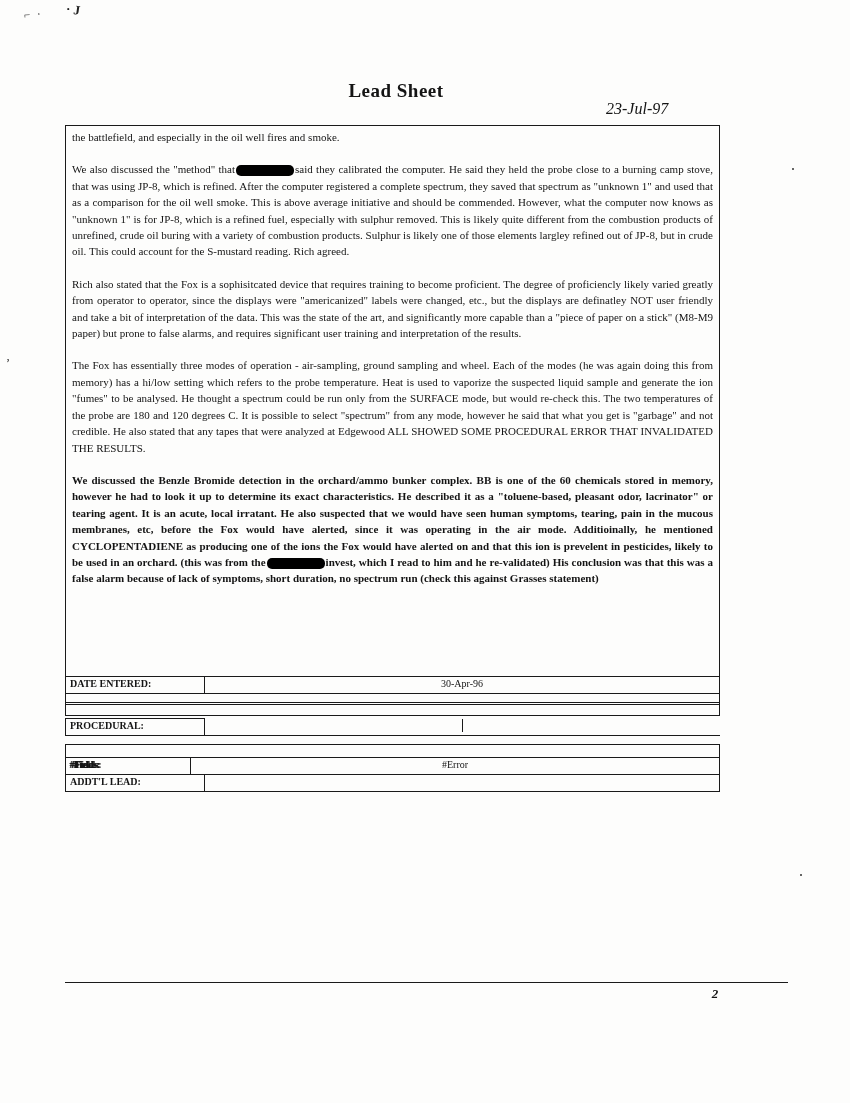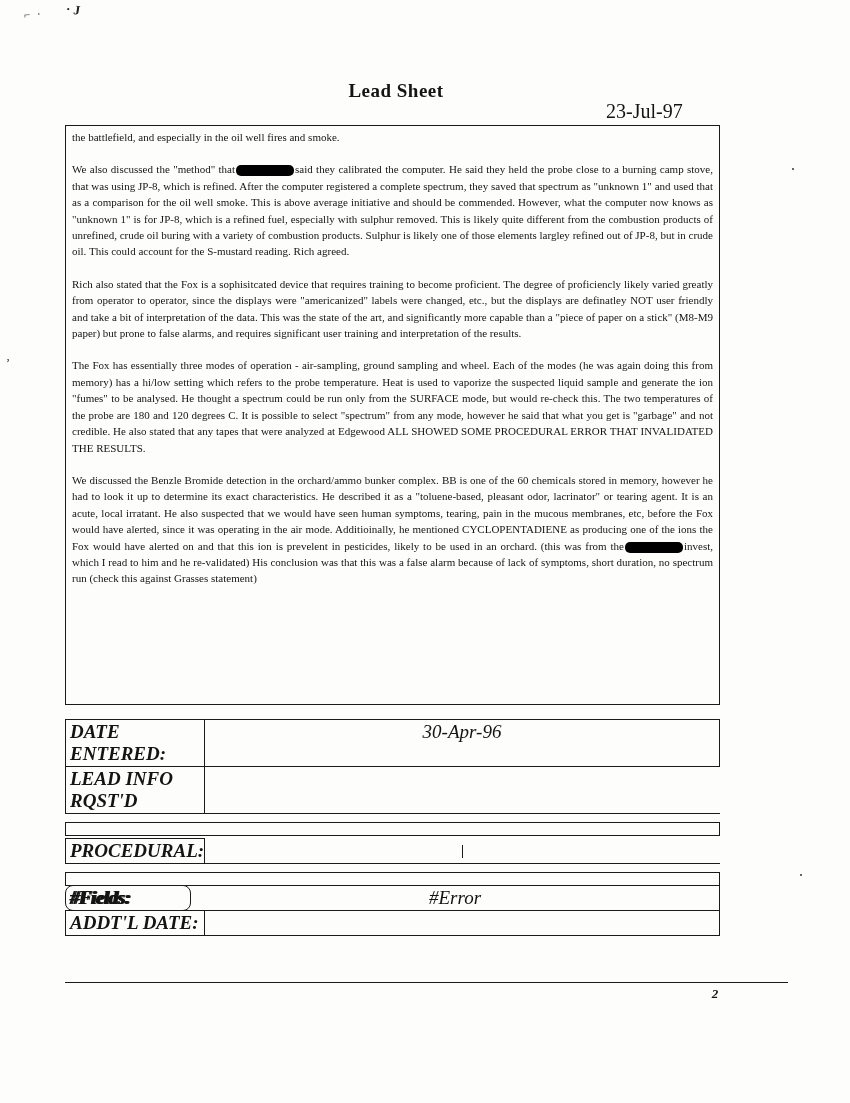--- a/index.html
+++ b/index.html
@@ -29,56 +29,56 @@
     left: 0; top: 80px;
     width: 792px;
     text-align: center;
     font-size: 19px;
     font-weight: bold;
     letter-spacing: 0.5px;
   }
   .doc-date {
     position: absolute;
     left: 606px; top: 100px;
-    font-size: 20px;
+    font-size: 16px;
+    font-style: italic;
   }
 
   
   .main-box {
     position: absolute;
     left: 65px; top: 125px;
     width: 655px; height: 580px;
     border: 1px solid #1a1a1a;
     padding: 3px 6px 0 6px;
     overflow: hidden;
   }
   .para {
     margin: 0 0 16px 0;
     font-size: 11px;
     line-height: 16.4px;
     text-align: justify;
   }
-  .para:last-child { margin-bottom: 6px; }
+  .para:last-child { margin-bottom: 6px; font-weight: bold; }
   .redaction {
     display: inline-block;
     width: 58px;
     height: 11px;
     background: #000;
     border-radius: 5px;
     vertical-align: middle;
     margin: 0 1px;
   }
 
   
   .form {
     position: absolute;
-    left: 65px; top: 720px;
+    left: 65px; top: 677px;
     width: 655px;
-    font-size: 19px;
-    font-style: italic;
+    font-size: 10px;
   }
   .frow { display: flex; margin-top: -1px; min-height: 18px; }
   .lcell {
     width: 140px;
     border: 1px solid #1a1a1a;
     font-weight: bold;
     padding: 1px 4px;
     background: #fdfdfc;
   }
   .lcell.narrow { width: 126px; }
@@ -93,21 +93,20 @@
   }
   .spacer8 { height: 8px; }
   .spacer3 { height: 3px; }
   .emptybox {
     height: 14px;
     border: 1px solid #1a1a1a;
   }
   .garble {
     text-shadow: 1.2px 0 0 #1a1a1a, -0.8px 0.4px 0 #1a1a1a;
     letter-spacing: -0.5px;
-    border-radius: 8px;
   }
 
   
   .footer-rule {
     position: absolute;
     left: 65px; top: 982px;
     width: 723px;
     border-top: 1px solid #1a1a1a;
   }
   .page-num {
@@ -144,44 +143,40 @@
       </div>
   </div>
 
   <div class="form">
 
     <div class="frow">
       <div class="lcell">DATE ENTERED:</div>
       <div class="vcell boxed">30-Apr-96</div>
     </div>
 
-    <div class="frow">
-      <div class="lcell">LEAD INFO RQST'D</div>
-      <div class="vcell underline"></div>
-    </div>
 
     <div class="spacer8"></div>
     <div class="emptybox"></div>
     <div class="spacer3"></div>
 
     <div class="frow">
       <div class="lcell">PROCEDURAL:</div>
       <div class="vcell underline"><span class="cursor-tick"></span></div>
     </div>
 
     <div class="spacer8"></div>
     <div class="emptybox"></div>
 
     <div class="frow">
       <div class="lcell narrow garble">#Fields:</div>
       <div class="vcell boxed">#Error</div>
     </div>
 
     <div class="frow">
-      <div class="lcell">ADDT'L DATE:</div>
+      <div class="lcell">ADDT'L LEAD:</div>
       <div class="vcell boxed"></div>
     </div>
 
   </div>
 
   <div class="footer-rule"></div>
   <div class="page-num">2</div>
 
 </div>
 

